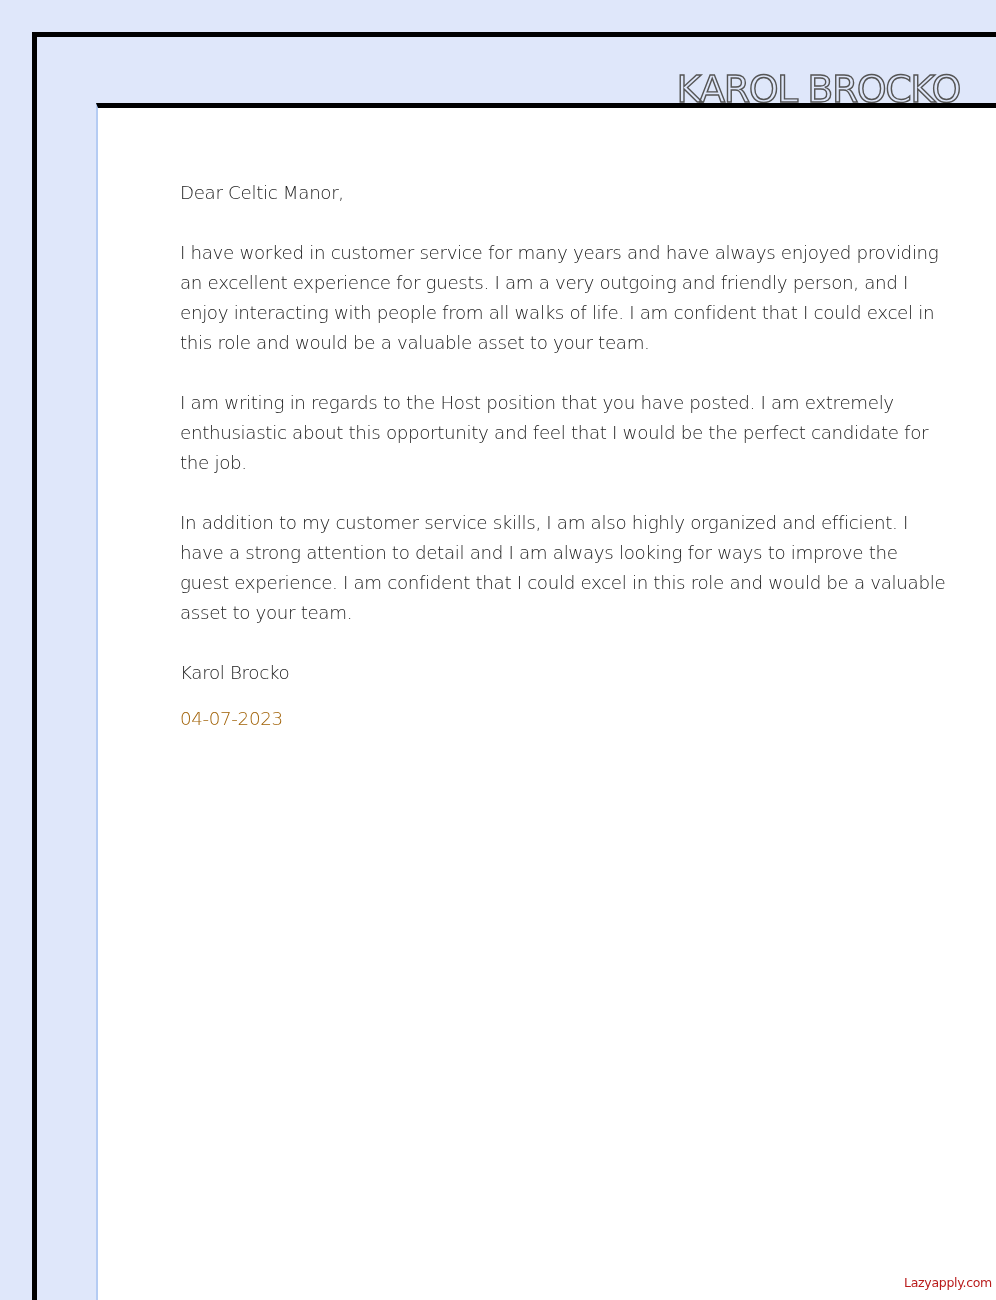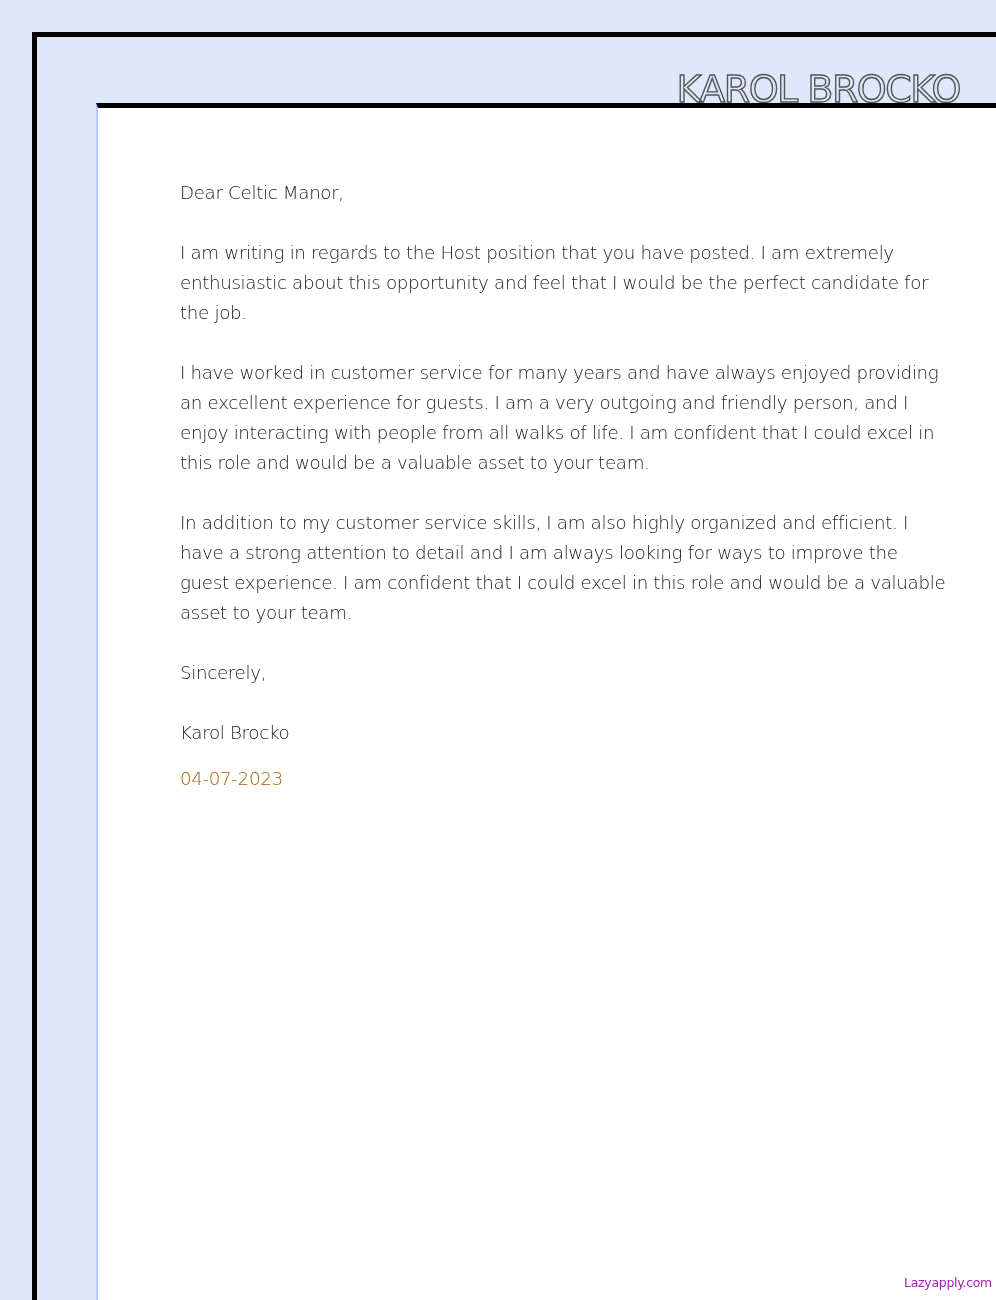--- a/index.html
+++ b/index.html
@@ -46,33 +46,32 @@
       font-weight: 300;
     }
     .letter p { margin-bottom: 30px; }
     .letter p.sig { margin-bottom: 10px; }
     .date { color: #a16207; }
     .footer-brand {
       position: absolute;
       right: 10px;
       bottom: 2px;
       font-size: 12.5px;
-      color: #a21caf;
+      color: #b91c1c;
       letter-spacing: -0.3px;
     }
   </style>
 </head>
 <body>
 
 <div class="header-name">KAROL BROCKO</div>
 
 <div class="page">
   <div class="letter">
     <p>Dear Celtic Manor,</p>
+    <p>I have worked in customer service for many years and have always enjoyed providing an excellent experience for guests. I am a very outgoing and friendly person, and I enjoy interacting with people from all walks of life. I am confident that I could excel in this role and would be a valuable asset to your team.</p>
     <p>I am writing in regards to the Host position that you have posted. I am extremely enthusiastic about this opportunity and feel that I would be the perfect candidate for the job.</p>
-    <p>I have worked in customer service for many years and have always enjoyed providing an excellent experience for guests. I am a very outgoing and friendly person, and I enjoy interacting with people from all walks of life. I am confident that I could excel in this role and would be a valuable asset to your team.</p>
     <p>In addition to my customer service skills, I am also highly organized and efficient. I have a strong attention to detail and I am always looking for ways to improve the guest experience. I am confident that I could excel in this role and would be a valuable asset to your team.</p>
-    <p>Sincerely,</p>
     <p class="sig">Karol Brocko</p>
     <p class="date">04-07-2023</p>
   </div>
   <div class="footer-brand">Lazyapply.com</div>
 </div>
 
 </body></html>

